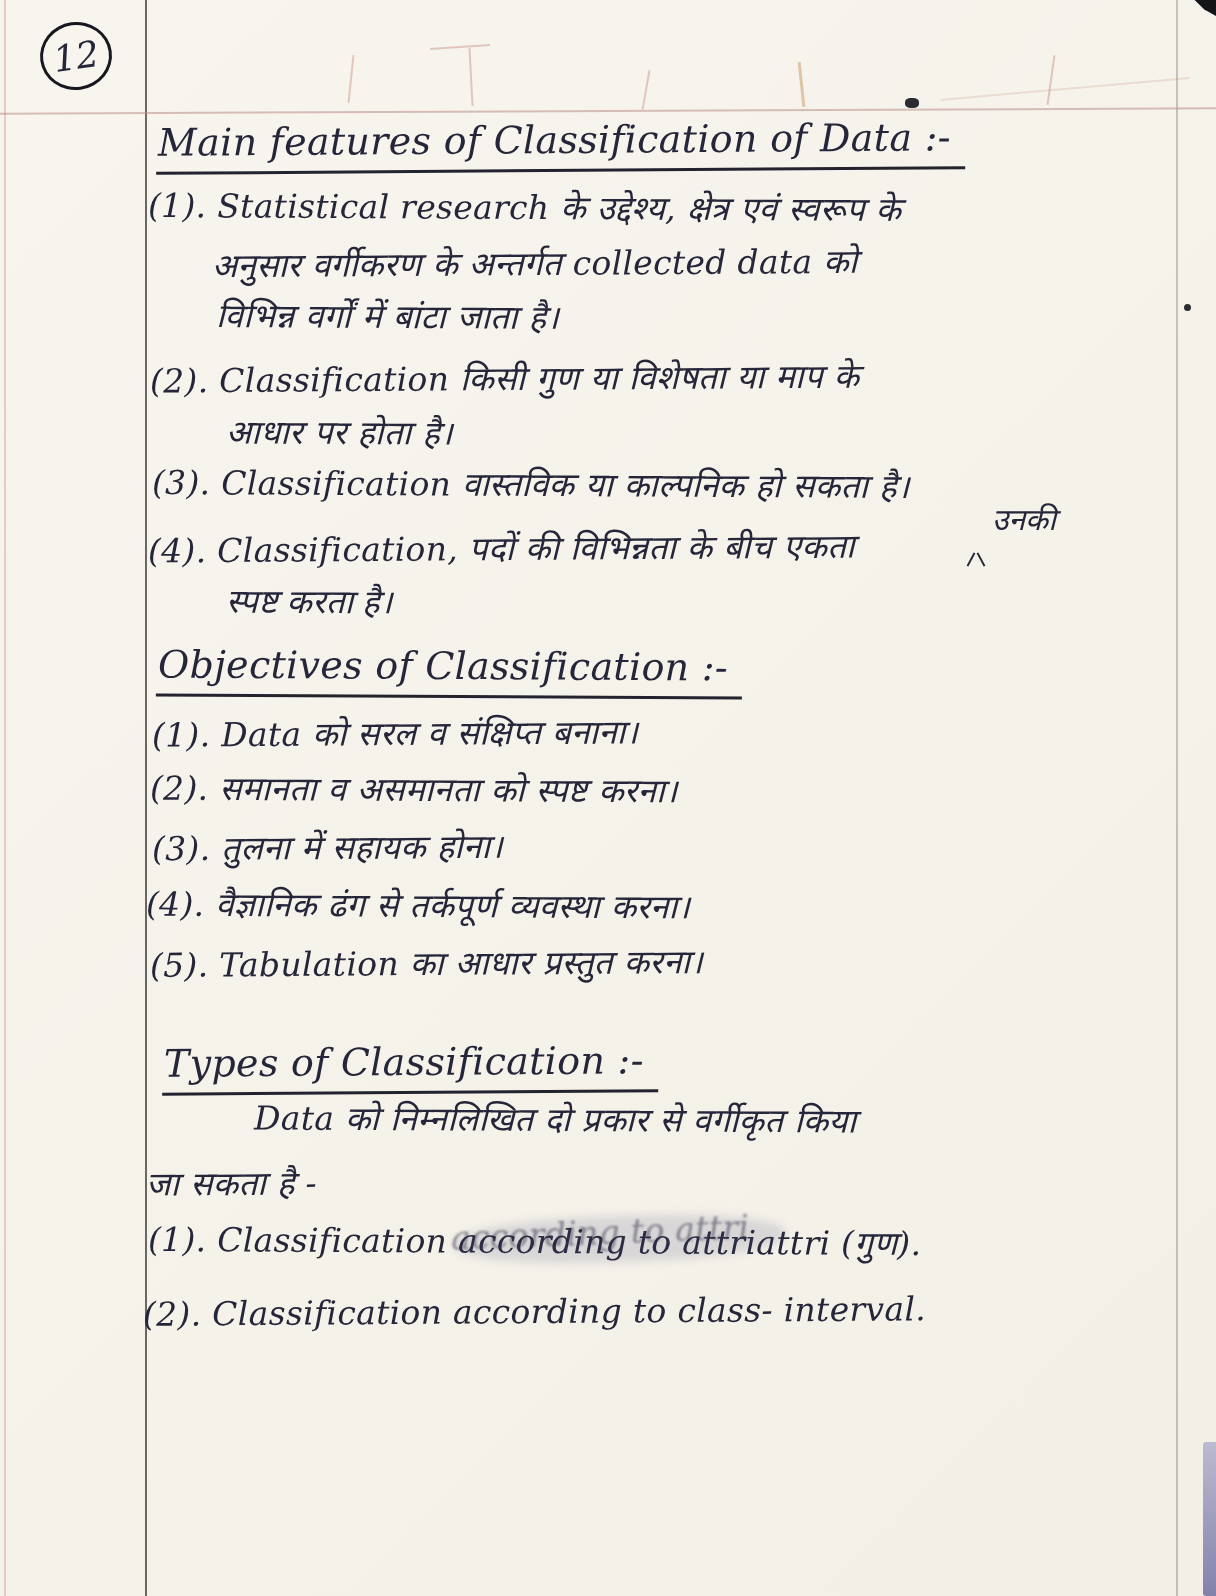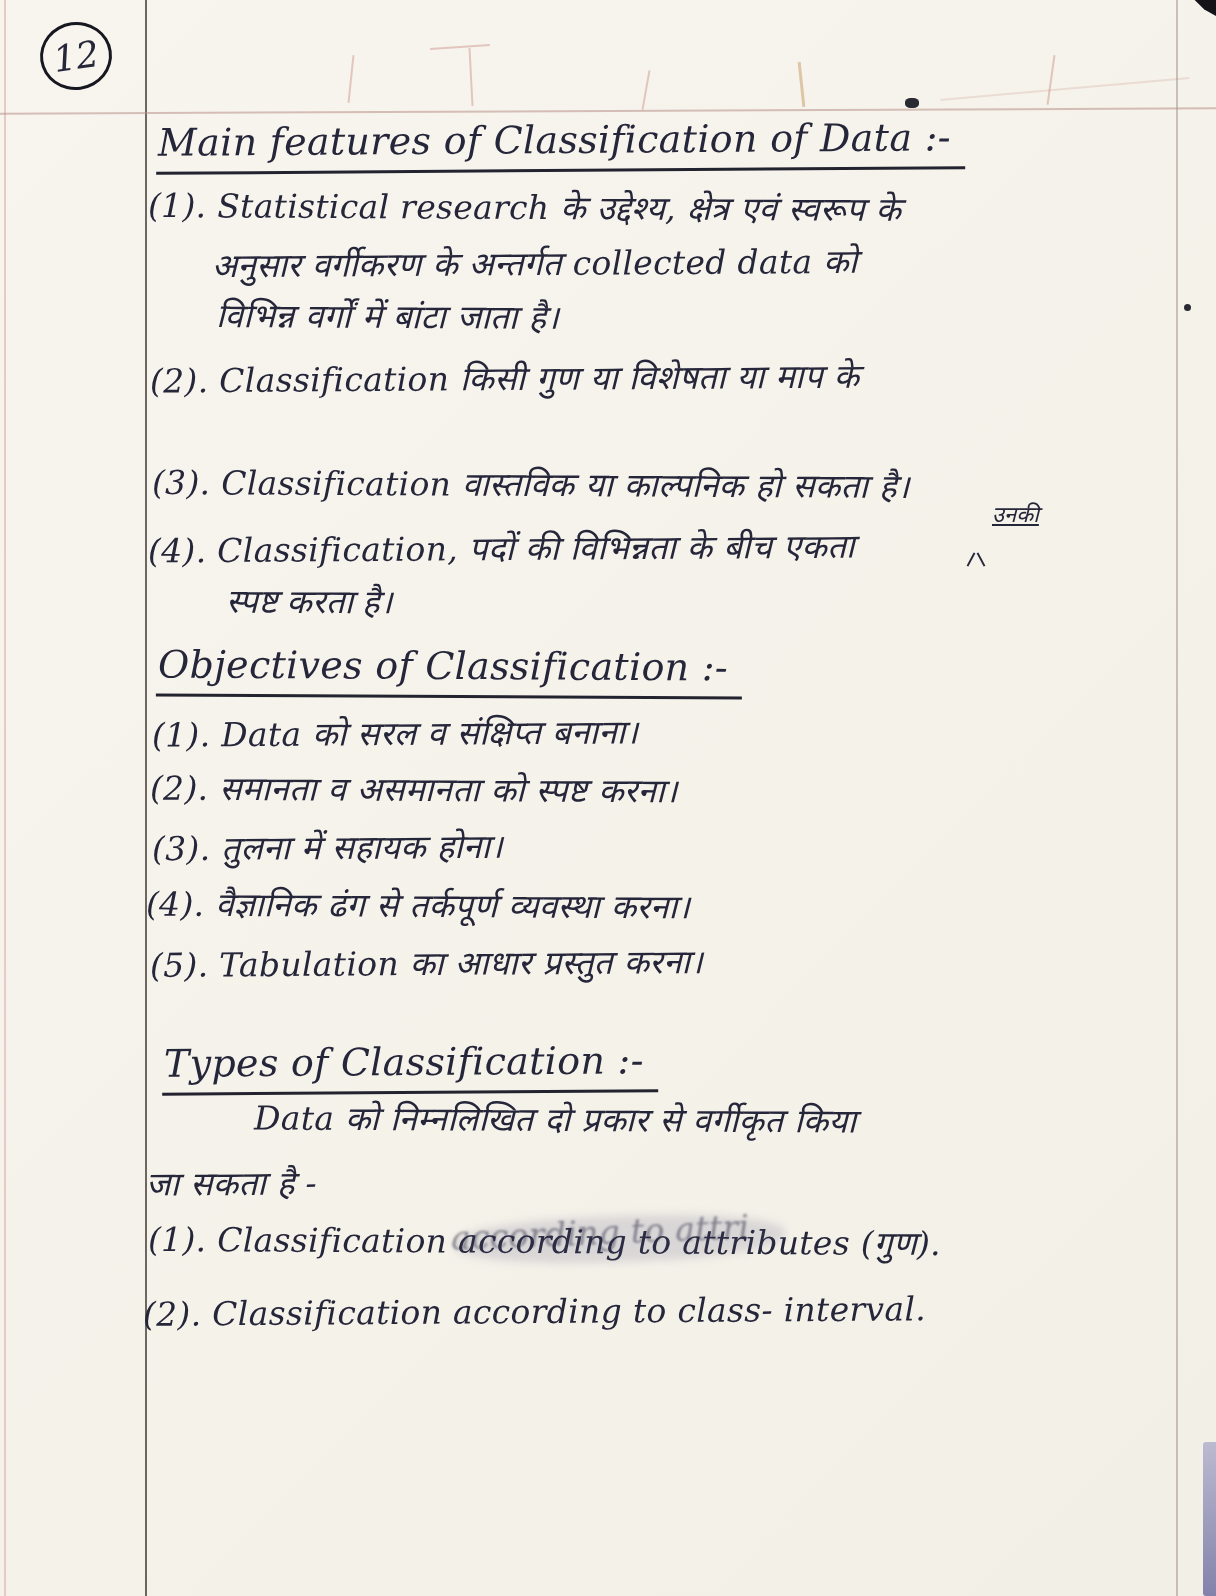--- a/index.html
+++ b/index.html
@@ -20,21 +20,21 @@
   .tilt-a{transform:rotate(-.4deg);}
   .tilt-b{transform:rotate(.3deg);}
   
   .pagenum{
     position:absolute;left:40px;top:22px;width:66px;height:62px;
     border:3.5px solid #17171f;border-radius:50%;
     display:flex;align-items:center;justify-content:center;
     font-size:36px;font-style:italic;transform:rotate(-8deg);
   }
   
-  .insert-word{position:absolute;font-size:22px;font-style:italic;text-decoration:underline;}
+  .insert-word{position:absolute;font-size:30px;font-style:italic;}
   .insert-caret{position:absolute;width:16px;height:13px;}
   .insert-caret::before,.insert-caret::after{content:"";position:absolute;top:0;width:2px;height:15px;background:#26263a;}
   .insert-caret::before{left:2px;transform:rotate(28deg);}
   .insert-caret::after{right:2px;transform:rotate(-28deg);}
   
   .ow-wrap{position:relative;display:inline-block;}
   .ghosttext{position:absolute;left:-7px;top:-9px;opacity:.5;filter:blur(1.1px);transform:rotate(-2.5deg);pointer-events:none;}
   .smudge{position:absolute;background:rgba(72,72,118,.16);filter:blur(4px);border-radius:45%;}
   
   .ghost{position:absolute;background:rgba(186,112,104,.35);}
@@ -68,20 +68,21 @@
     <span>12</span>
   </div>
 
   <div class="hw heading tilt-a" style="left:156px;top:118px;">Main features of Classification of Data :-</div>
 
   <div class="hw tilt-b" style="left:148px;top:188px;">(1). Statistical research के उद्देश्य, क्षेत्र एवं स्वरूप के</div>
   <div class="hw tilt-a" style="left:212px;top:244px;">अनुसार वर्गीकरण के अन्तर्गत collected data को</div>
   <div class="hw tilt-b" style="left:216px;top:297px;">विभिन्न वर्गों में बांटा जाता है।</div>
 
   <div class="hw tilt-a" style="left:150px;top:359px;">(2). Classification किसी गुण या विशेषता या माप के</div>
+  <div class="hw tilt-b" style="left:226px;top:413px;">आधार पर होता है।</div>
 
   <div class="hw tilt-b" style="left:152px;top:465px;">(3). Classification वास्तविक या काल्पनिक हो सकता है।</div>
 
   <div class="hw tilt-a" style="left:148px;top:529px;">(4). Classification, पदों की विभिन्नता के बीच एकता</div>
   <div class="insert-word" style="left:992px;top:498px;">उनकी</div>
   <div class="insert-caret" style="left:968px;top:552px;"></div>
   <div class="hw tilt-b" style="left:226px;top:583px;font-family:Liberation Serif, serif;">स्पष्ट करता है।</div>
 
   <div class="hw heading tilt-b" style="left:156px;top:644px;">Objectives of Classification :-</div>
 
@@ -90,19 +91,19 @@
   <div class="hw tilt-a" style="left:152px;top:828px;">(3). तुलना में सहायक होना।</div>
   <div class="hw tilt-b" style="left:146px;top:886px;">(4). वैज्ञानिक ढंग से तर्कपूर्ण व्यवस्था करना।</div>
   <div class="hw tilt-a" style="left:150px;top:944px;">(5). Tabulation का आधार प्रस्तुत करना।</div>
 
   <div class="hw heading tilt-a" style="left:162px;top:1040px;">Types of Classification :-</div>
 
   <div class="hw tilt-b" style="left:254px;top:1100px;">Data को निम्नलिखित दो प्रकार से वर्गीकृत किया</div>
   <div class="hw tilt-a" style="left:146px;top:1164px;">जा सकता है -</div>
 
   <div class="hw tilt-b" style="left:148px;top:1222px;">
-    <span>(1). Classification </span><span class="ow-wrap"><span>according to attri</span><span class="ghosttext">according to attri</span></span><span>butes (गुण).</span>
+    <span>(1). Classification </span><span class="ow-wrap"><span>according to attri</span><span class="ghosttext">according to attri</span></span><span>attri (गुण).</span>
   </div>
   <div class="smudge" style="left:455px;top:1216px;width:330px;height:46px;transform:rotate(-2deg);"></div>
 
   <div class="hw tilt-a" style="left:143px;top:1292px;">(2). Classification according to class- interval.</div>
 
 </div>
 
 </body></html>

